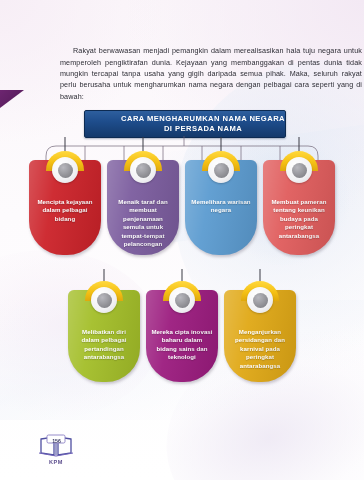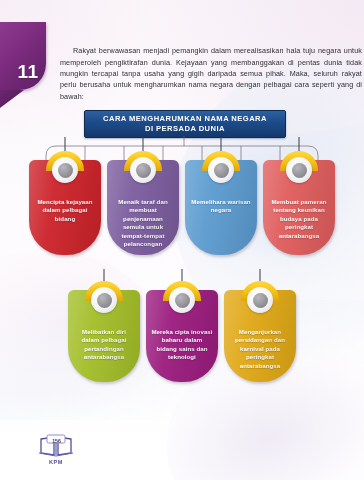--- a/index.html
+++ b/index.html
@@ -62,21 +62,21 @@
     text-align:justify;letter-spacing:.12px;
   }
   #intro .ind{display:inline-block;width:13px;}
 
   
   #banner{
     position:absolute;left:84px;top:110px;width:200px;height:26px;
     background:linear-gradient(180deg,#2e5f9e 0%, #1e4d8c 40%, #14396b 100%);
     border:1px solid #0d2b52;border-radius:2px;
     box-shadow:0 1px 2px rgba(20,45,85,.35);
-    display:flex;align-items:center;justify-content:center;
+    display:flex;align-items:center;justify-content:flex-end;
   }
   #banner .t{
     color:#ffffff;font-weight:bold;font-size:7.6px;line-height:10px;
     letter-spacing:.45px;text-align:center;
   }
 
   
   #bracket{position:absolute;left:0;top:136px;width:364px;height:36px;}
 
   
@@ -143,31 +143,28 @@
 
 <div id="page">
 
   <div class="swirl sw1"></div>
   <div class="swirl sw2"></div>
   <div class="swirl sw3"></div>
   <div class="swirl sw4"></div>
   <div class="band band1"></div>
   <div class="band band2"></div>
 
-  <div id="page-tab">
-    <span class="num">11</span>
-  </div>
   <div id="tab-notch"></div>
 
   <p id="intro"><span class="ind"></span><span>Rakyat berwawasan menjadi pemangkin dalam merealisasikan hala tuju negara untuk memperoleh pengiktirafan dunia. Kejayaan yang membanggakan di pentas dunia tidak mungkin tercapai tanpa usaha yang gigih daripada semua pihak. Maka, seluruh rakyat perlu berusaha untuk mengharumkan nama negara dengan pelbagai cara seperti yang di bawah:</span></p>
 
   <div id="banner">
     <div class="t">
       <span>CARA MENGHARUMKAN NAMA NEGARA</span><br>
-      <span>DI PERSADA DUNIA</span>
+      <span>DI PERSADA NAMA</span>
     </div>
   </div>
 
   <svg id="bracket" viewBox="0 0 364 36">
     <path d="M46,34 L46,20 Q46,10 56,10 L308,10 Q318,10 318,20 L318,34" fill="none" stroke="#6b5f72" stroke-width="0.9" opacity="0.75"></path>
     <line x1="184" y1="0" x2="184" y2="10" stroke="#6b5f72" stroke-width="0.9" opacity="0.75"></line>
     <g stroke="#6b5f72" stroke-width="0.9" opacity="0.75">
       <line x1="85" y1="10" x2="85" y2="36"></line>
       <line x1="124" y1="10" x2="124" y2="36"></line>
       <line x1="163" y1="10" x2="163" y2="36"></line>

